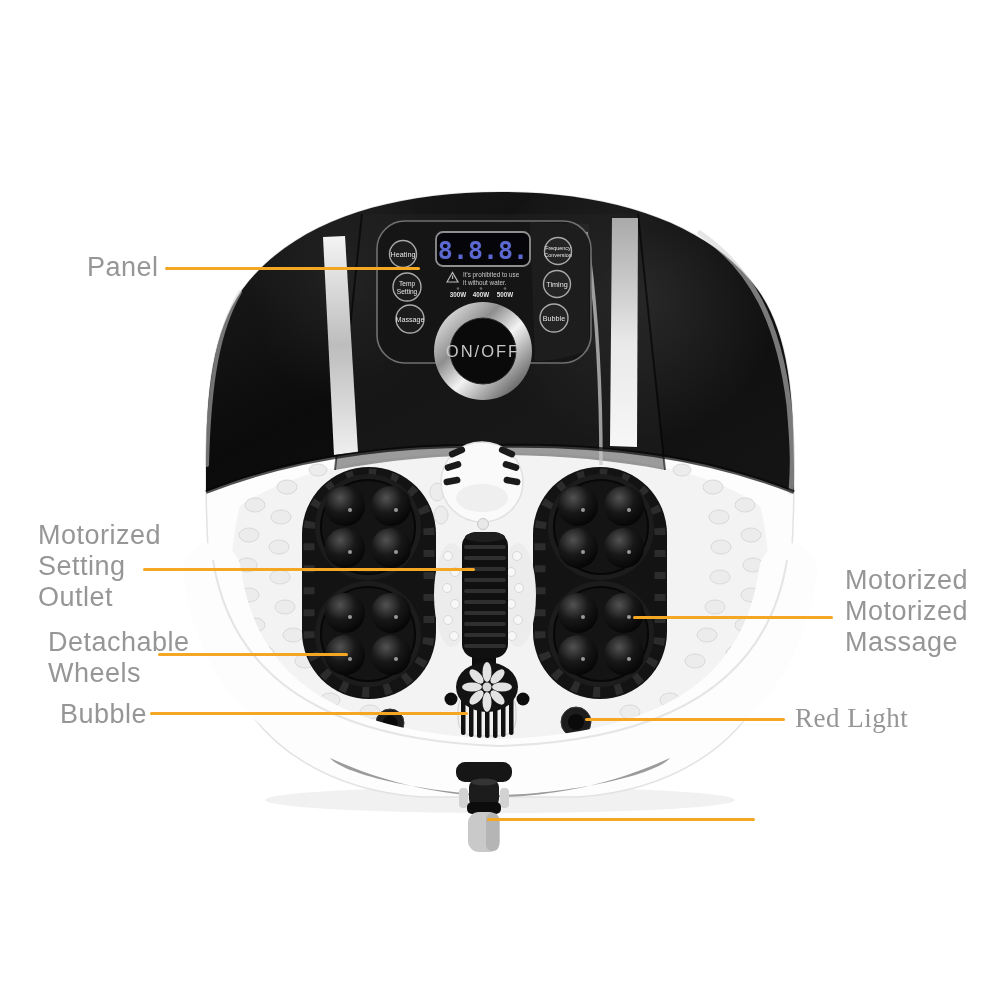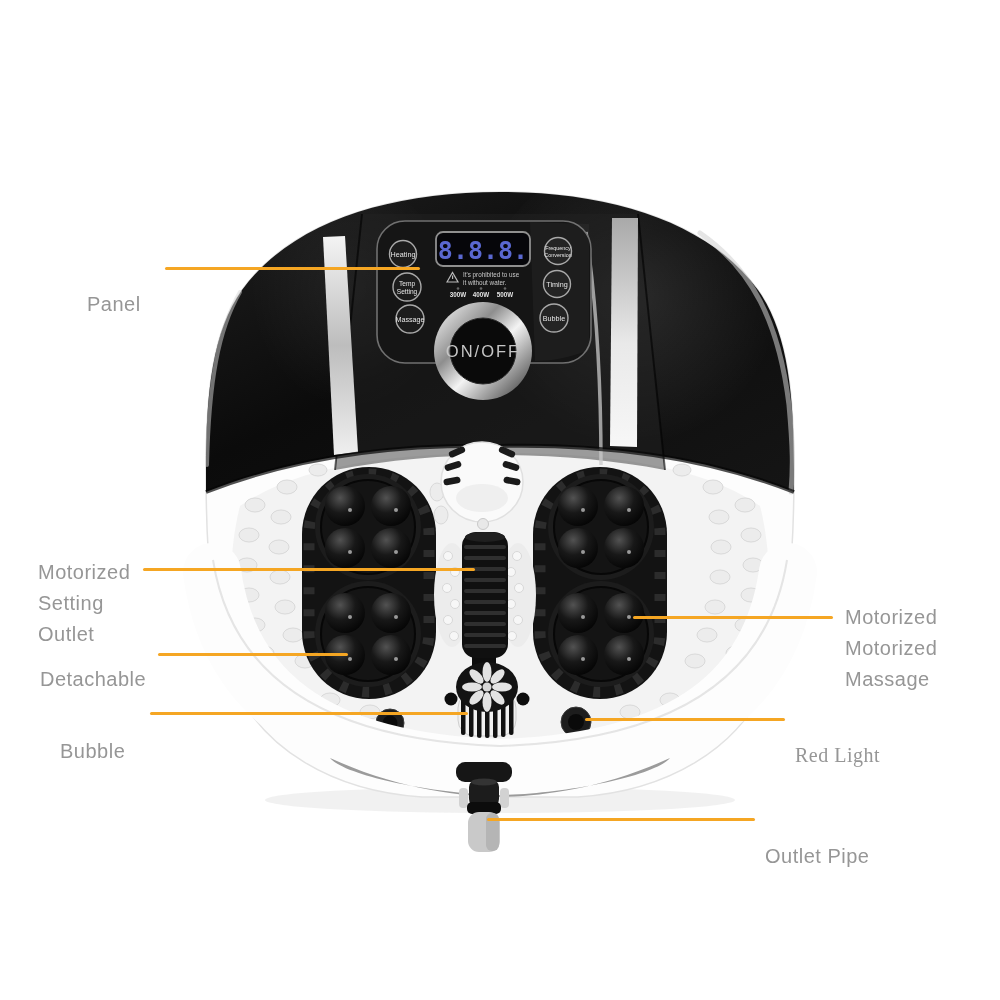--- a/index.html
+++ b/index.html
@@ -1,31 +1,31 @@
 <!DOCTYPE html>
 <html style="--accent-line: #F5A623; --annotation-text: #969696; --display-digits: #5A68D0;"><head>
 <meta charset="utf-8">
 <style>
   :root { --accent-line:#F5A623; --annotation-text:#969696; --display-digits:#5A68D0; }
   * { margin:0; padding:0; box-sizing:border-box; }
   body { background:#ffffff; font-family:"Liberation Sans", sans-serif; }
   .stage { position:relative; width:1000px; height:1000px; background:#ffffff; overflow:hidden; }
   .stage svg { position:absolute; left:0; top:0; }
-  .callout-label { position:absolute; font-size:20px; line-height:31px; color:var(--annotation-text); letter-spacing:0.5px; white-space:nowrap;margin-top:37px; }
+  .callout-label { position:absolute; font-size:27px; line-height:31px; color:var(--annotation-text); letter-spacing:0.5px; white-space:nowrap; }
   .leader-line { position:absolute; height:3px; background:var(--accent-line); border-radius:2px; }
   #line-panel   { left:165px; top:267px; width:255px; }
   #line-pumice  { left:143px; top:568px; width:332px; }
   #line-wheels  { left:158px; top:653px; width:190px; }
   #line-bubble  { left:150px; top:712px; width:318px; }
   #line-roller  { left:633px; top:616px; width:200px; }
   #line-redlight{ left:585px; top:718px; width:200px; }
   #line-outlet  { left:487px; top:818px; width:268px; }
   #label-panel   { left:87px;  top:252px; }
   #label-pumice  { left:38px;  top:520px; }
-  #label-wheels  { left:40px;  top:627px; }
+  #label-wheels  { left:48px;  top:627px; }
   #label-bubble  { left:60px;  top:699px; }
   #label-roller  { left:845px; top:565px; }
   #label-redlight{ left:795px; top:703px;font-family:Liberation Serif, serif; }
   #label-outlet  { left:765px; top:804px; }
   text { font-family:"Liberation Sans", sans-serif; }
   .btn-label { fill:#e6e6e6; }
   .digits { font-family:"DejaVu Sans Mono", monospace; font-weight:bold; fill:var(--display-digits); }
 </style>
 </head>
 <body>
@@ -361,28 +361,26 @@
 <div class="callout-label" id="label-panel">
   <span>Panel</span>
 </div>
 <div class="callout-label" id="label-pumice">
   <div>Motorized</div>
   <div>Setting</div>
   <div>Outlet</div>
 </div>
 <div class="callout-label" id="label-wheels">
   <div>Detachable</div>
+  <div>Wheels</div>
 </div>
 <div class="callout-label" id="label-bubble">
   <span>Bubble</span>
 </div>
 <div class="callout-label" id="label-roller">
   <div>Motorized</div>
   <div>Motorized</div>
   <div>Massage</div>
 </div>
 <div class="callout-label" id="label-redlight">
   <span>Red Light</span>
 </div>
-<div class="callout-label" id="label-outlet">
-  <span>Outlet Pipe</span>
-</div>
 </div>
 
 </body></html>

